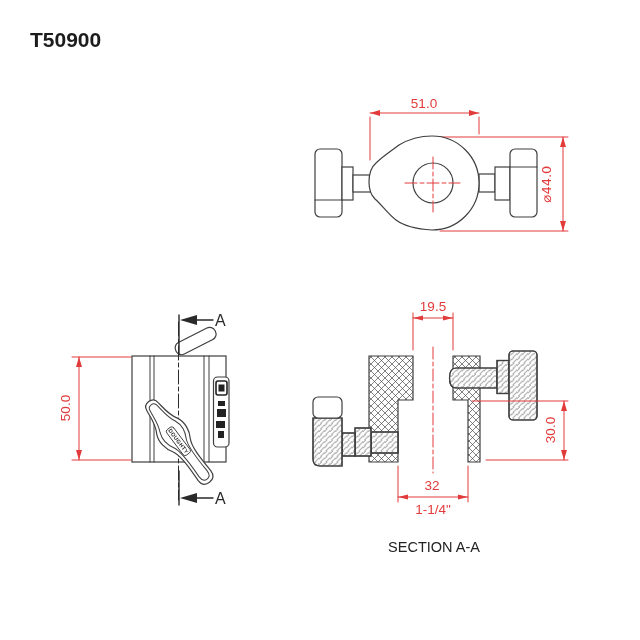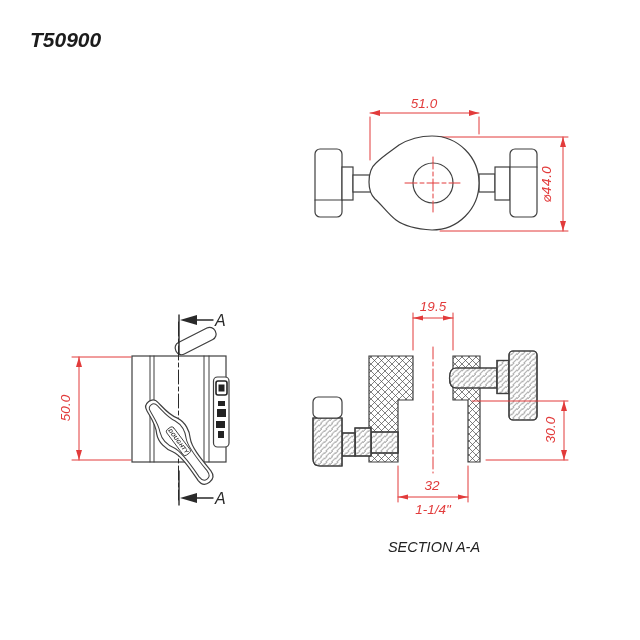--- a/index.html
+++ b/index.html
@@ -1,17 +1,17 @@
 <!DOCTYPE html>
 <html><head>
 <meta charset="utf-8">
 <style>
   html,body{margin:0;padding:0;background:#ffffff;}
   .page{position:relative;width:640px;height:640px;background:#ffffff;overflow:hidden;
-        font-family:"Liberation Sans",sans-serif;font-style:italic;}
+        font-family:"Liberation Sans",sans-serif;}
   svg text{font-family:"Liberation Sans","DejaVu Sans",sans-serif;}
   .title-text{font-weight:bold;font-size:21px;fill:#1c1c1c;}
   .dim-text{font-size:13.5px;fill:#e23b3b;}
   .sec-label{font-size:16px;fill:#2a2a2a;}
   .caption-text{font-size:14.5px;fill:#222;font-weight:500;}
   .brand-text{font-size:5.5px;fill:#2a2a2a;font-weight:bold;letter-spacing:.3px;}
 </style>
 </head>
 <body>
 

